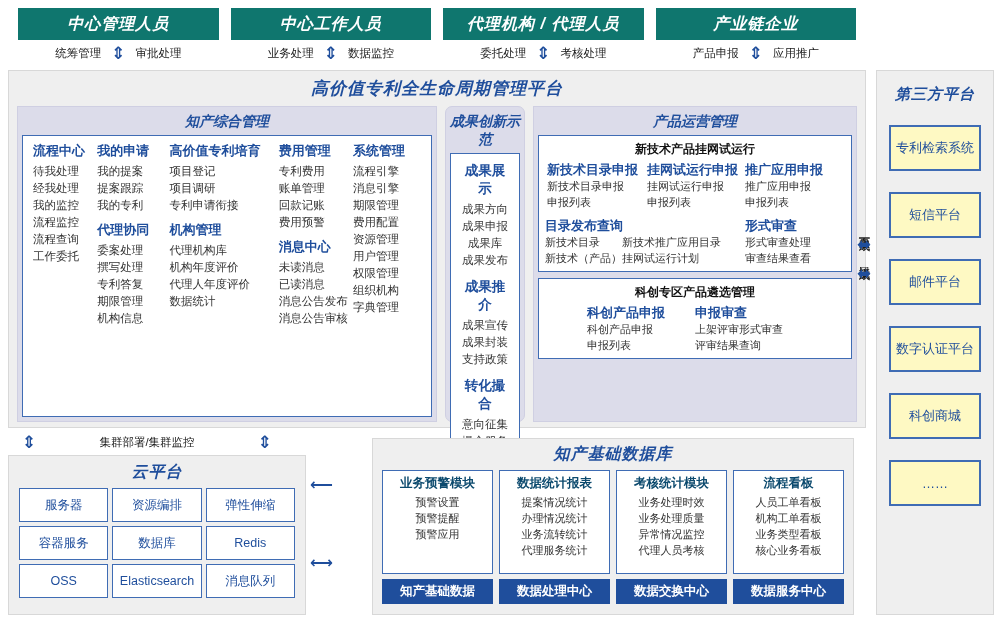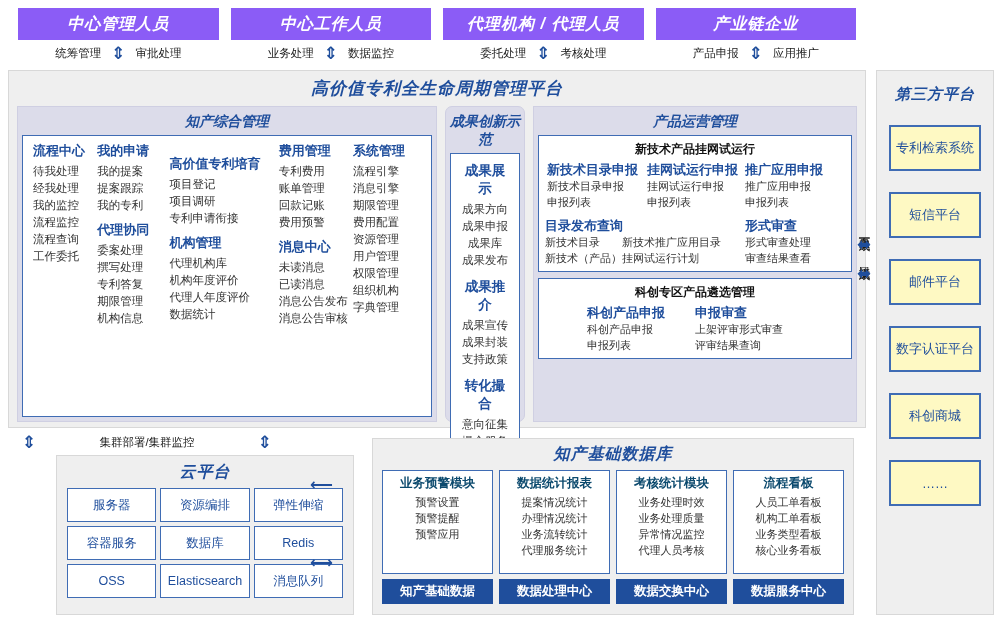--- a/index.html
+++ b/index.html
@@ -17,21 +17,21 @@
   .dbl-h { color: #1f4e9c; font-size: 17px; line-height: 1; font-weight: bold;
            font-family: "DejaVu Sans", sans-serif; }
 
   
   #roles {
     position: absolute; left: 18px; top: 8px; width: 838px; height: 60px;
     display: flex; gap: 12px;
   }
   .role-col { flex: 1; display: flex; flex-direction: column; }
   .role-box {
-    background: #8b5cf6; color: #fff; text-align: center;
+    background: #0f766e; color: #fff; text-align: center;
     font-size: 16px; font-weight: bold; font-style: italic;
     height: 32px; line-height: 32px; letter-spacing: 1px;
   }
   .role-sub {
     display: flex; align-items: center; justify-content: center; gap: 10px;
     height: 26px; font-size: 11.5px; color: #1a1a1a;
   }
   .role-sub .lbl { white-space: nowrap; }
 
   
@@ -62,21 +62,21 @@
 
   
   #g-zhichan { width: 420px; }
   #g-zhichan .group-inner { display: flex; gap: 0px; }
   .col { display: flex; flex-direction: column; }
   .col .h { color: #1f4e9c; font-weight: bold; font-size: 13px; margin-bottom: 3px; white-space: nowrap; }
   .col .h.spaced { margin-top: 7px; }
   .col .i { color: #333; font-size: 11.5px; line-height: 17px; white-space: nowrap; }
   #c1 { width: 72px; padding-left: 6px; }
   #c2 { width: 74px; }
-  #c3 { width: 112px; margin-top: 13px; }
+  #c3 { width: 112px; }
   #c4 { width: 76px; }
   #c5 { width: 76px; }
 
   
   #g-chengguo { width: 100px; border-radius: 7px; }
   #g-chengguo .group-inner { text-align: center; }
   #g-chengguo .h { color: #1f4e9c; font-weight: bold; font-size: 13.5px; margin: 2px 4px 3px; }
   #g-chengguo .h.spaced { margin-top: 9px; }
   #g-chengguo .i { color: #333; font-size: 11.5px; line-height: 17px; }
 
@@ -121,21 +121,21 @@
   
   #cluster {
     position: absolute; left: 22px; top: 428px; width: 250px; height: 28px;
     display: flex; align-items: center; justify-content: space-between;
   }
   #cluster .lbl { font-size: 11.5px; color: #1a1a1a; }
 
   
   #cloud {
     position: absolute; left: 8px; top: 455px; width: 298px; height: 160px;
-    background: #efefef; border: 1px solid #d8d8d8; margin-left: 48px;
+    background: #efefef; border: 1px solid #d8d8d8;
   }
   #cloud-title { text-align: center; color:#1f4e9c; font-weight: bold; font-style: italic;
                  font-size: 16px; padding: 6px 0 5px; letter-spacing: 1px; }
   #cloud-grid {
     display: grid; grid-template-columns: repeat(3, 1fr); gap: 4px;
     padding: 0 10px 10px 10px;
   }
   .cloud-cell {
     border: 1px solid #3f6cb4; background: #fff; height: 34px;
     display: flex; align-items: center; justify-content: center;

